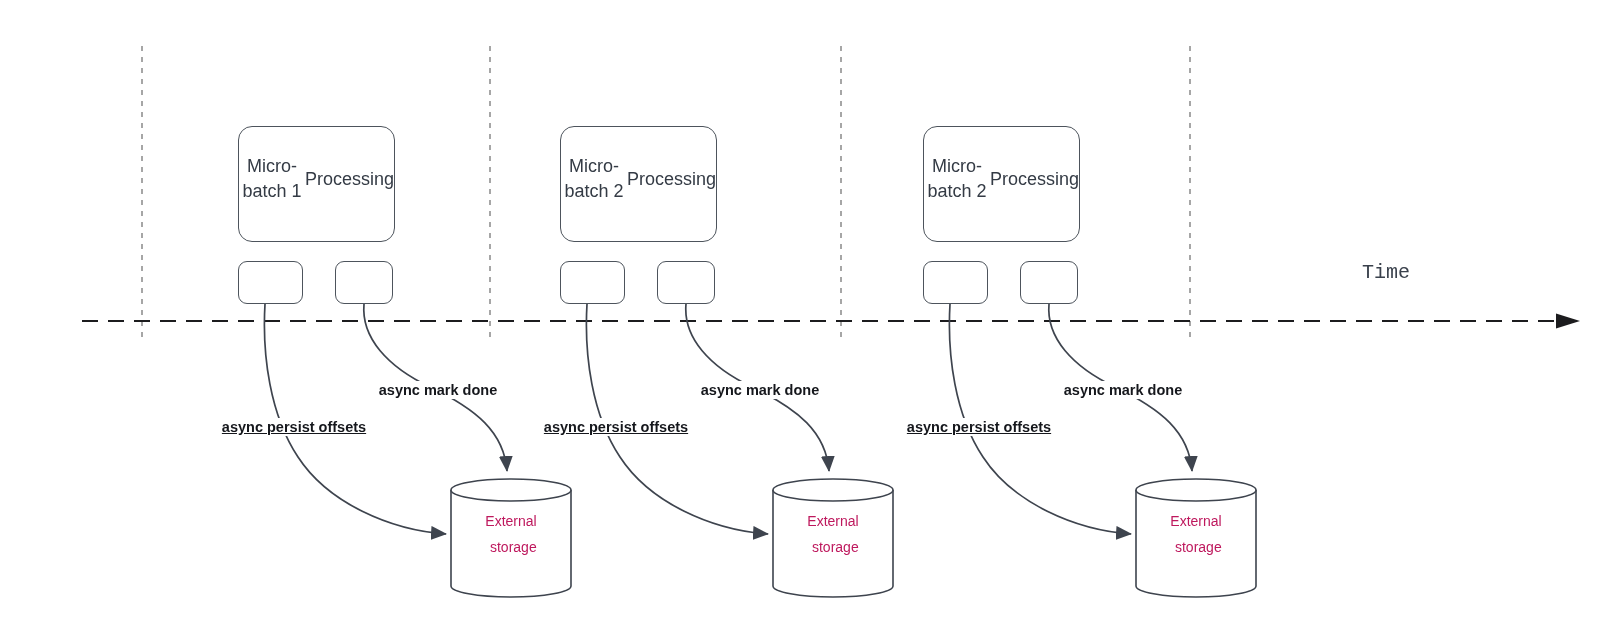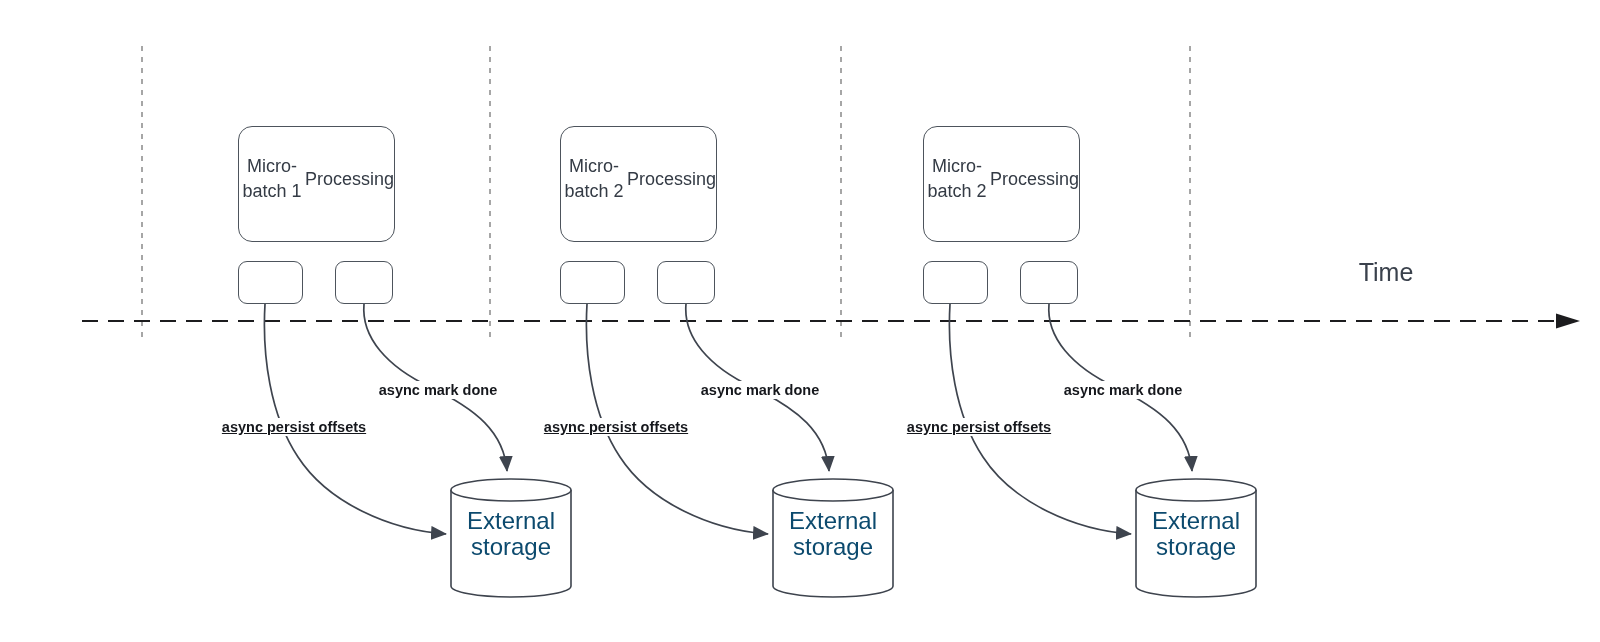--- a/index.html
+++ b/index.html
@@ -36,25 +36,25 @@
     background:#ffffff;padding:1px 3px;
     font-size:14.5px;font-weight:700;color:#15171c;white-space:nowrap;
   }
   .lbl-persist{left:294px;top:427px;text-decoration:underline;}
   .lbl-done{left:438px;top:390px;}
 
   .storage-label{
     position:absolute;left:511px;top:534px;transform:translate(-50%,-50%);
     text-align:center;white-space:nowrap;
   }
-  .storage-label span{display:block;font-size:24px;line-height:26px;color:#0c4a6e;}
+  .storage-label span{display:block;font-size:14px;line-height:26px;color:#be185d;text-align:right;}
 
   .time-label{
     position:absolute;left:1386px;top:272px;transform:translate(-50%,-50%);
-    font-size:25px;color:#3a414c;white-space:nowrap;
+    font-size:20px;color:#3a414c;white-space:nowrap;font-family:Liberation Mono, monospace;
   }
 </style>
 </head>
 <body>
 
 <div class="canvas">
 
   <svg class="layer" width="1600" height="642" viewBox="0 0 1600 642">
     <defs>
       <marker id="arrowhead" markerUnits="userSpaceOnUse" markerWidth="17" markerHeight="14" refX="15" refY="7" orient="auto">

